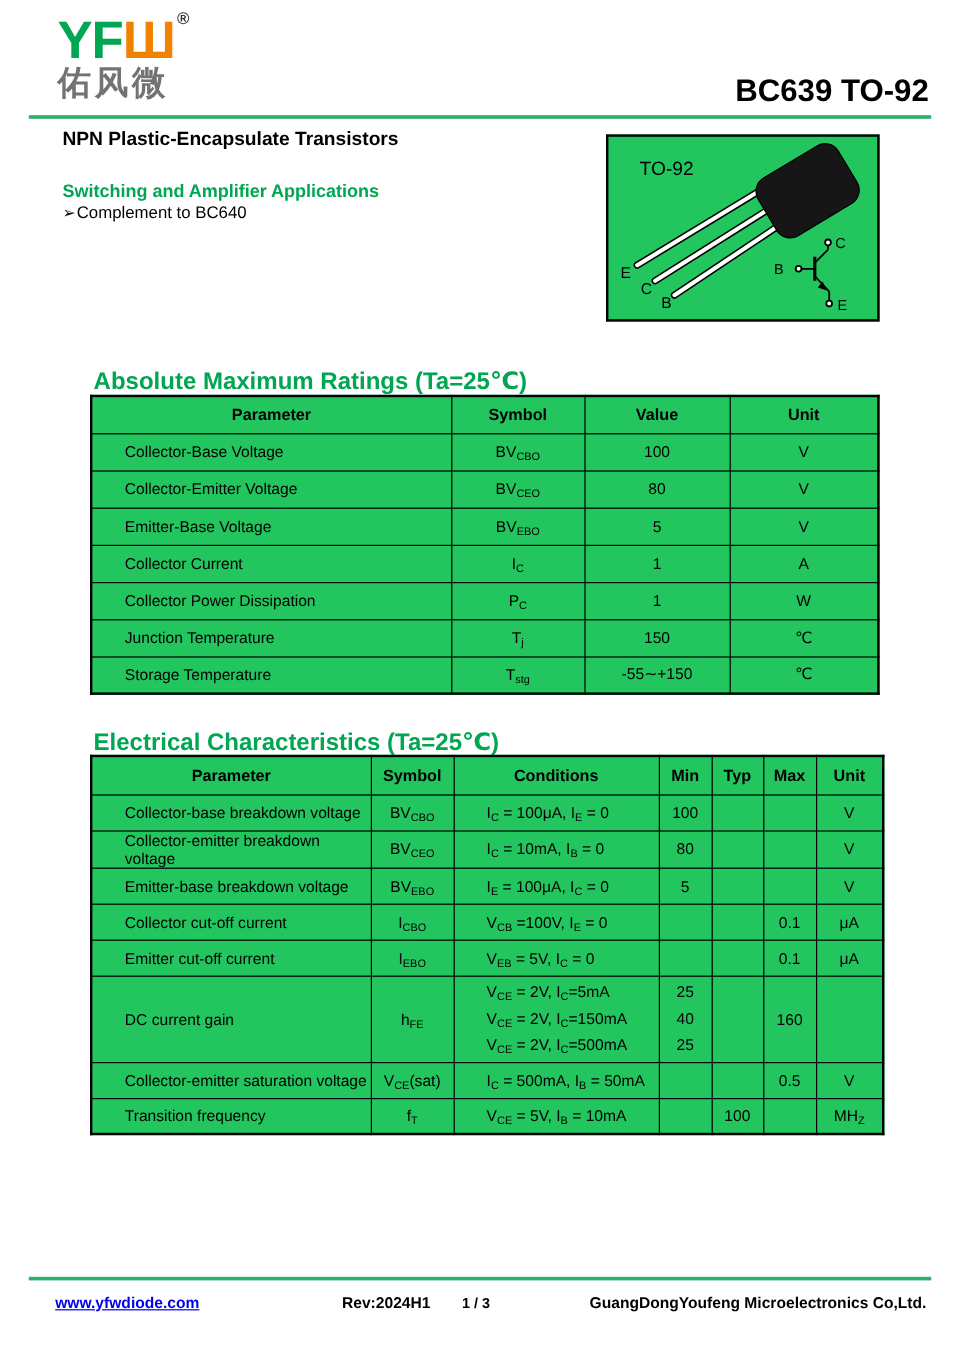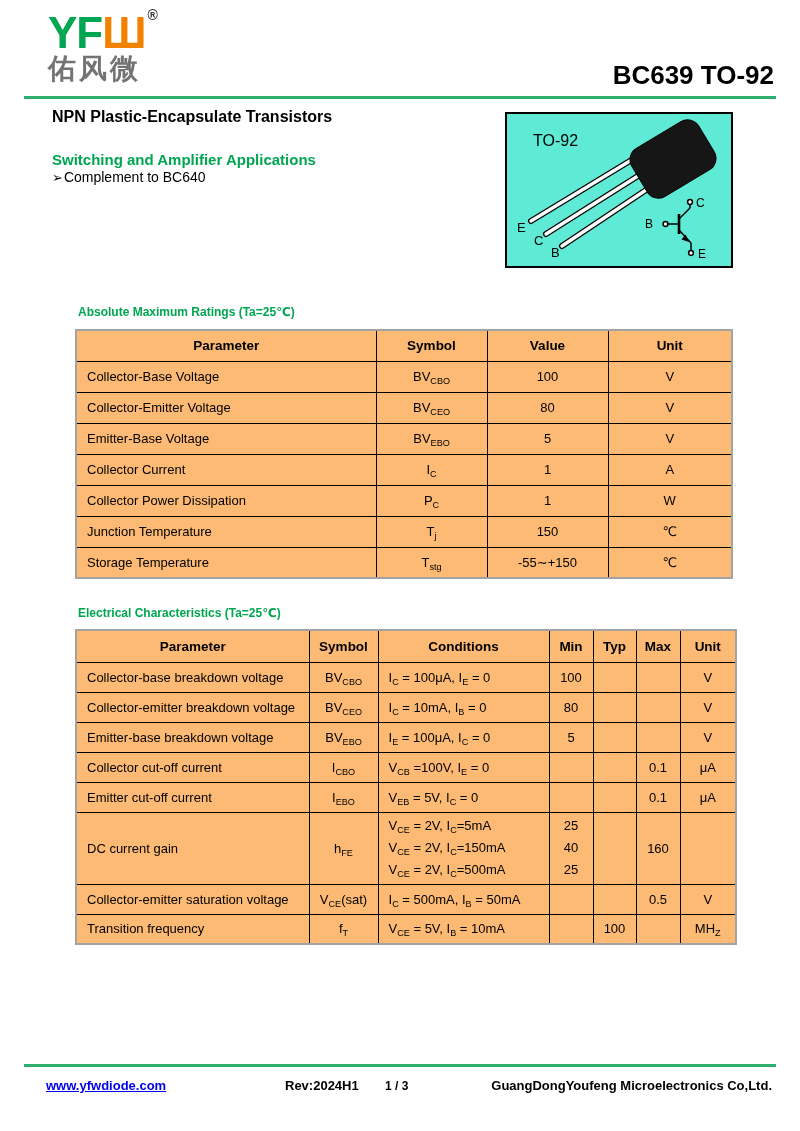--- a/index.html
+++ b/index.html
@@ -17,32 +17,32 @@
   .part-title { position:absolute; right:26px; top:60px; font-size:26px; font-weight:bold; }
   .rule { position:absolute; left:24px; width:752px; height:3px; background:var(--green-rule,#2FAF6E); }
   .rule.top { top:96px; }
   .rule.bottom { top:1064px; }
   .subtitle { position:absolute; left:52px; top:108px; font-size:16px; font-weight:bold; }
   .apps { position:absolute; left:52px; top:151px; font-size:15px; font-weight:bold; color:var(--green,#00A651); }
   .feature { position:absolute; left:52px; top:169px; font-size:14px; }
   .feature .bullet { font-size:13px; margin-right:1px; }
 
   
-  .pkg-box { position:absolute; left:505px; top:112px; width:228px; height:156px; border:2px solid #000; background:#5eead4; }
-
-  
-  .sec-title { position:absolute; left:78px; font-size:12px; font-weight:bold; color:var(--green,#00A651); }
+  .pkg-box { position:absolute; left:505px; top:112px; width:228px; height:156px; border:2px solid #000; background:#22c55e; }
+
+  
+  .sec-title { position:absolute; left:78px; font-size:20px; font-weight:bold; color:var(--green,#00A651); }
   .sec-title.amr { top:305px; }
   .sec-title.ec  { top:606px; }
 
   
-  table.t { position:absolute; left:75px; border-collapse:collapse; table-layout:fixed; border:2px solid #a3a3a3; background:#fdba74; }
+  table.t { position:absolute; left:75px; border-collapse:collapse; table-layout:fixed; border:2px solid #000000; background:#22c55e; }
   table.t td, table.t th { border:1px solid #000; font-size:13px; font-weight:normal; text-align:center; vertical-align:middle; padding:0; overflow:hidden; }
   table.t th { font-size:13.5px; font-weight:bold; }
-  table.t .l { text-align:left; padding-left:10px; }
+  table.t .l { text-align:left; padding-left:27px; }
   table.amr { top:329px; width:656px; }
   table.amr tr { height:31px; }
   table.ec { top:629px; width:660px; }
   table.ec tr { height:30px; }
   table.ec tr.hdr { height:32px; }
   table.ec tr.tall { height:72px; }
   table.ec tr.tall .ln { line-height:22px; }
   sub { font-size:0.7em; vertical-align:-0.28em; line-height:0; }
 
   

